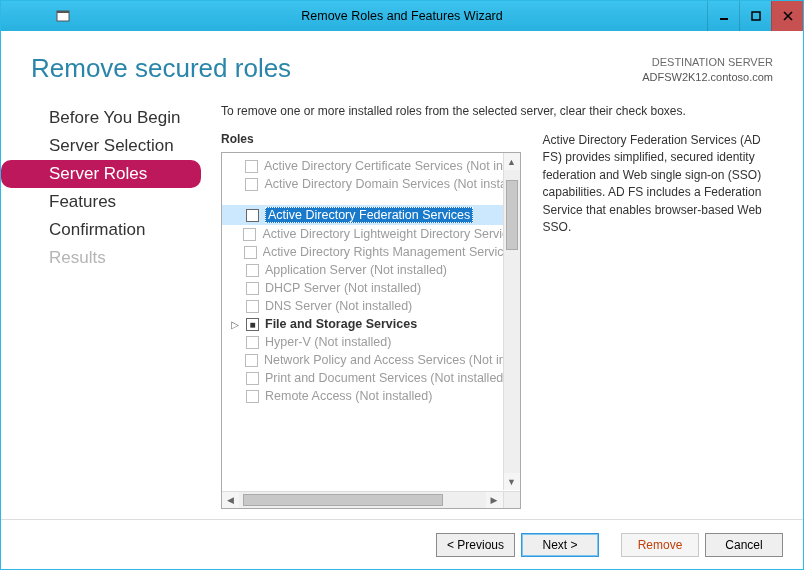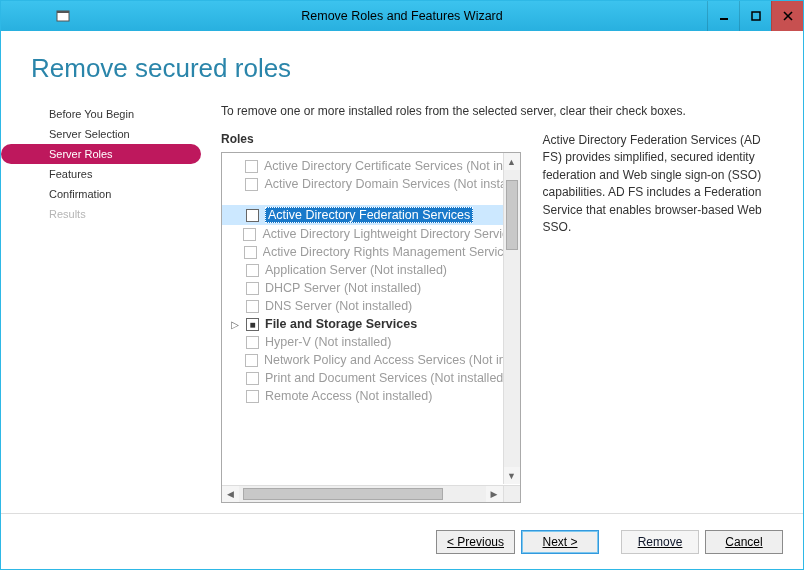--- a/index.html
+++ b/index.html
@@ -69,21 +69,21 @@
   .dest .lbl { color:#6a6a6a; }
   .body-row {
     flex:1;
     display:flex;
     padding: 0 0 0 0;
     min-height:0;
   }
   .sidebar {
     width: 200px;
     padding: 10px 0 0 0;
-    font-size: 11px;
+    font-size: 17px;
   }
   .side-item {
     padding: 4px 12px 4px 48px;
     color: #333;
     cursor:pointer;
     white-space: nowrap;
   }
   .side-item.active {
     background:#be185d;
     color:#fff;
@@ -194,39 +194,38 @@
     position:absolute; top:2px; bottom:2px; left:4px; width:200px;
     background:#c8c8c8; border:1px solid #aaa;
   }
   .corner {
     position:absolute; right:0; bottom:0; width:17px; height:17px;
     background:#efefef; border-left:1px solid #ddd; border-top:1px solid #ddd;
   }
   .desc-text { font-size:12px; color:#333; line-height:1.45; }
   .footer {
     border-top:1px solid #ddd;
-    height:56px;
+    height:50px;
     display:flex;
     align-items:center;
     justify-content:flex-end;
     gap:6px;
     padding-right:20px;
-    text-decoration:underline;
   }
   .btn {
     min-width:78px;
     height:24px;
     border:1px solid #8b8b8b;
     background:#efefef;
     font-size:12px;
     cursor:pointer;
     padding:0 10px;
   }
   .btn.default { border:1px solid #3399dd; box-shadow:0 0 0 1px #7cc7ef inset; }
-  .btn[disabled] { color:#0f172a; border-color:#c8c8c8; background:#f5f5f5; cursor:default; }
+  .btn[disabled] { color:#c2410c; border-color:#c8c8c8; background:#f5f5f5; cursor:default; }
 </style>
 </head>
 <body>
 
 <div class="window">
   <div class="titlebar">
     <span class="wiz-icon">
       <svg width="14" height="14" viewBox="0 0 14 14">
           <rect x="1" y="2" width="12" height="10" fill="#fff" stroke="#555"></rect>
           <rect x="1" y="2" width="12" height="2" fill="#555"></rect>
@@ -249,20 +248,24 @@
             <line x1="1" y1="1" x2="9" y2="9" stroke="#000" stroke-width="1.6"></line>
             <line x1="9" y1="1" x2="1" y2="9" stroke="#000" stroke-width="1.6"></line>
           </svg>
       </div>
     </div>
   </div>
 
   <div class="content">
     <div class="header-row">
       <div class="page-title">Remove secured roles</div>
+      <div class="dest">
+        <div class="lbl">DESTINATION SERVER</div>
+        <div>ADFSW2K12.contoso.com</div>
+      </div>
     </div>
 
     <div class="body-row">
       <div class="sidebar" id="sidebar">
           <div class="side-item">Before You Begin</div>
           <div class="side-item">Server Selection</div>
           <div class="side-item active">Server Roles</div>
           <div class="side-item">Features</div>
           <div class="side-item">Confirmation</div>
           <div class="side-item disabled">Results</div>

